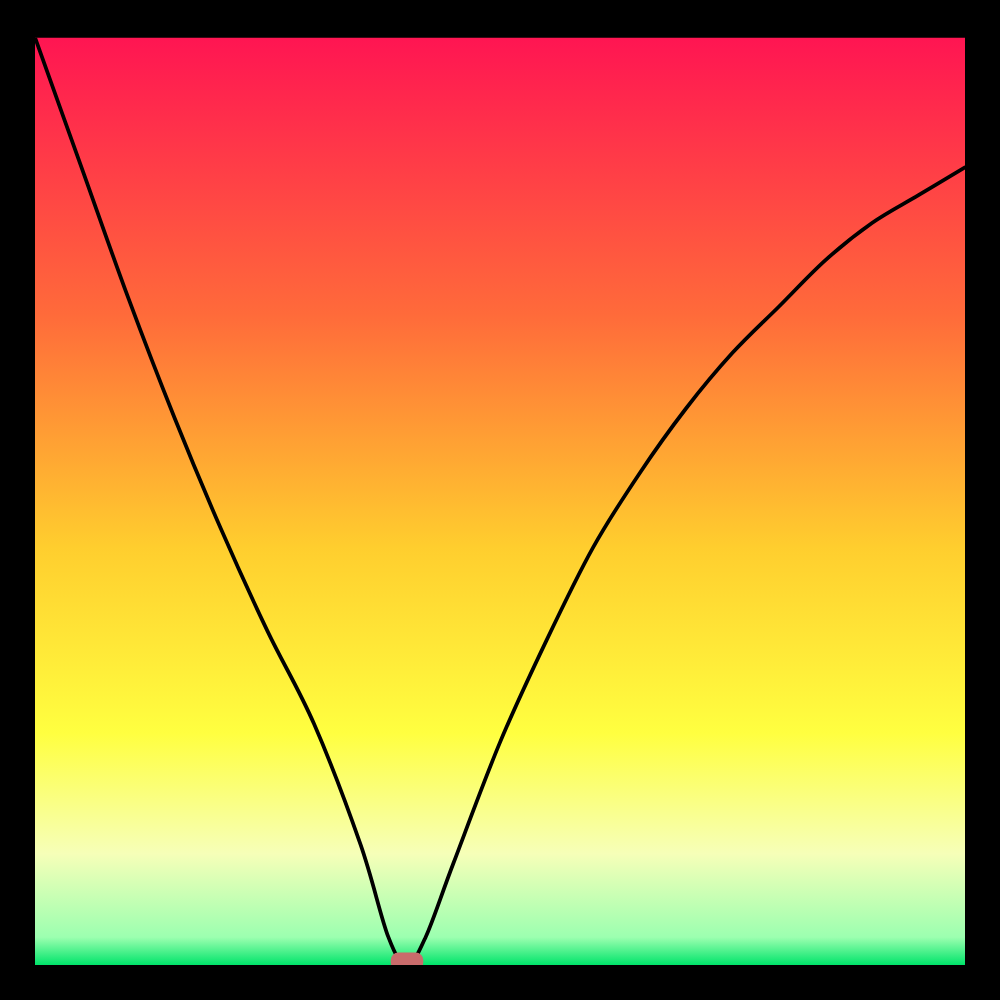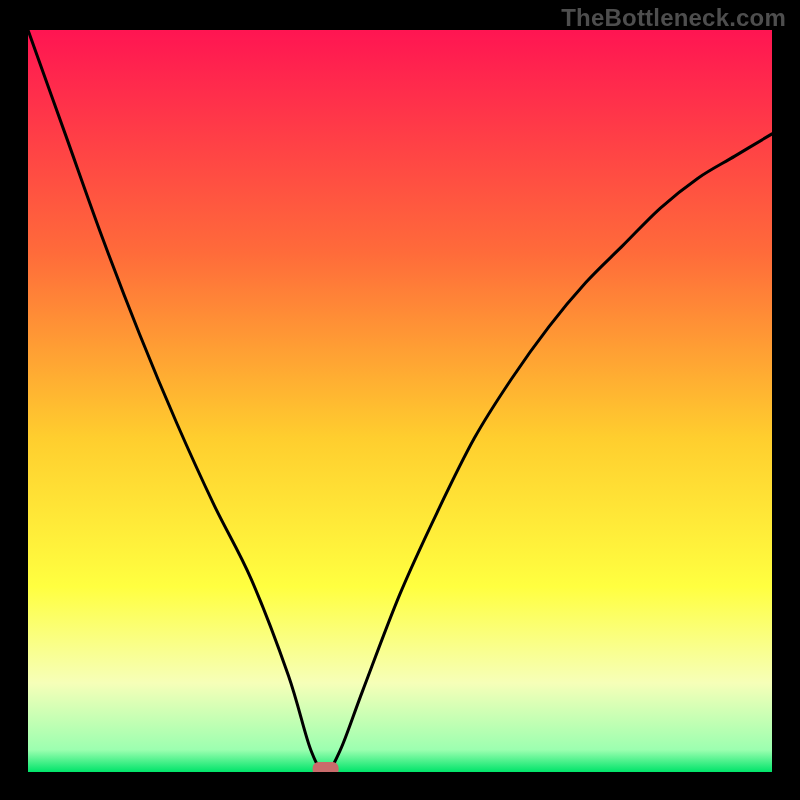--- a/index.html
+++ b/index.html
@@ -37,21 +37,20 @@
   .plot svg {
     display: block;
     width: 100%;
     height: 100%;
   }
 </style>
 </head>
 <body>
 
 <div class="frame">
-  <div class="watermark">TheBottleneck.com</div>
 
   <div class="plot">
     <svg id="chart-svg" viewBox="0 0 744 742" preserveAspectRatio="none">
       <defs>
         <linearGradient id="bg-grad" x1="0" y1="0" x2="0" y2="1">
             <stop offset="0%" stop-color="#ff1552"></stop>
             <stop offset="30%" stop-color="#ff6b3a"></stop>
             <stop offset="55%" stop-color="#ffce2e"></stop>
             <stop offset="75%" stop-color="#ffff40"></stop>
             <stop offset="88%" stop-color="#f6ffb8"></stop>

